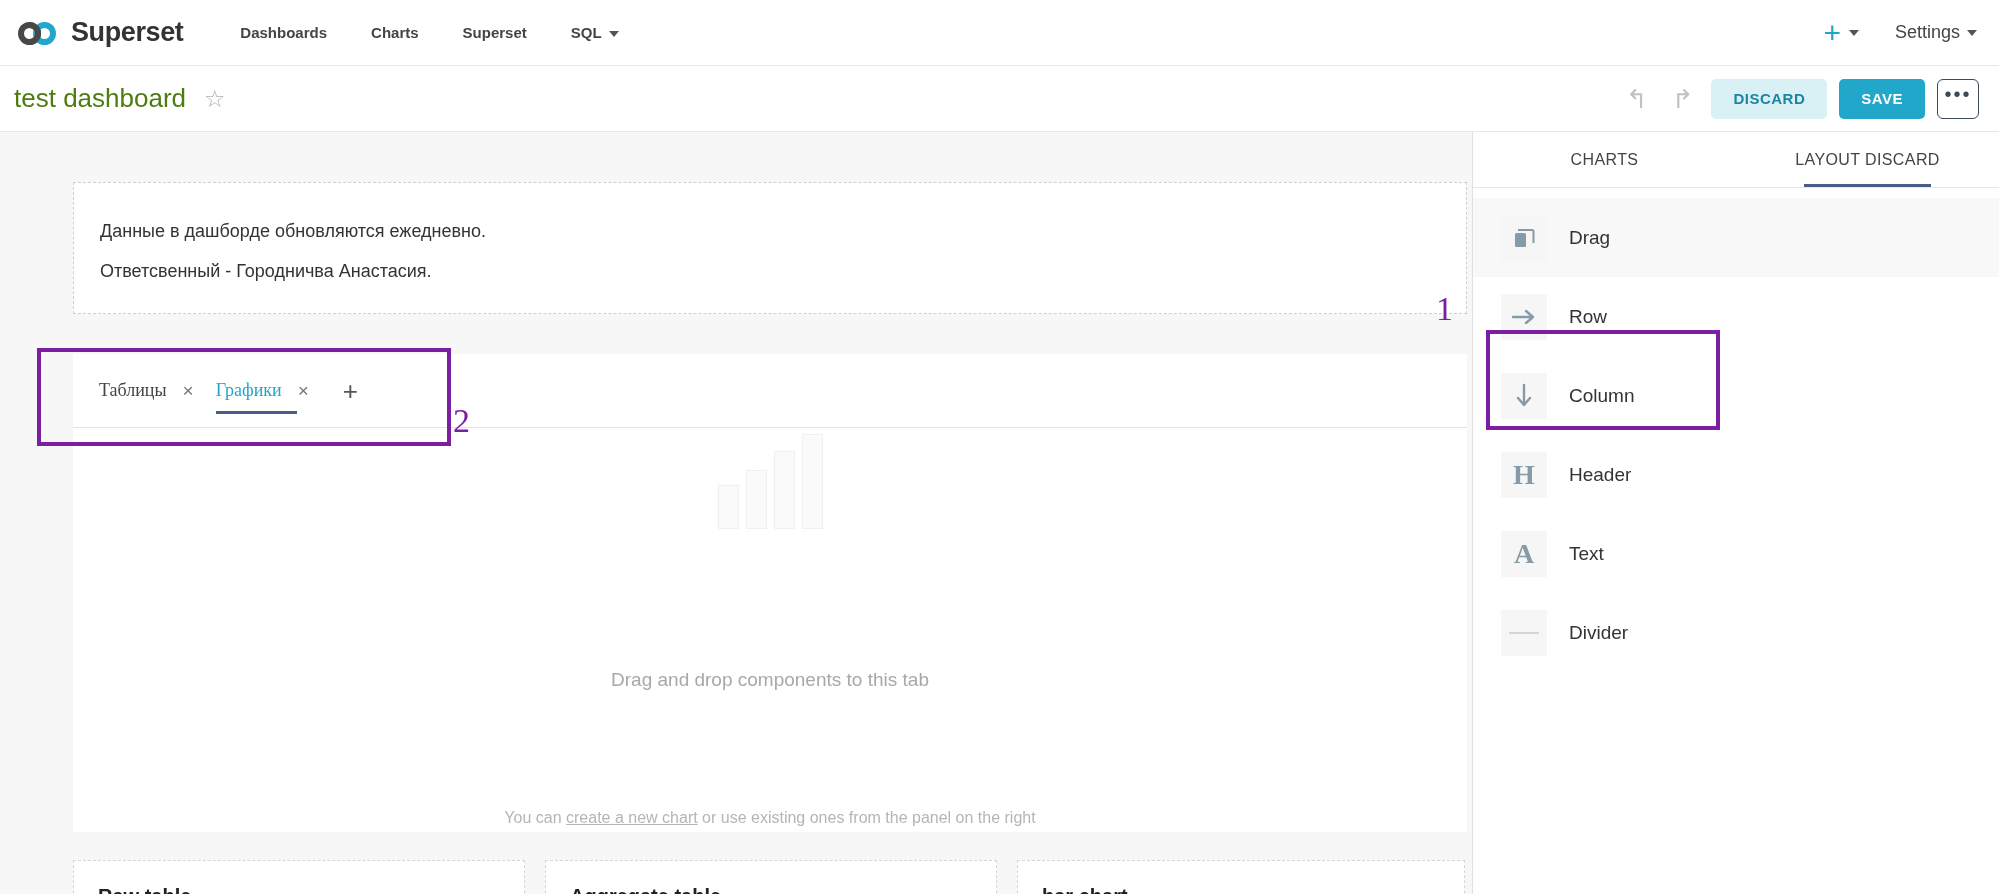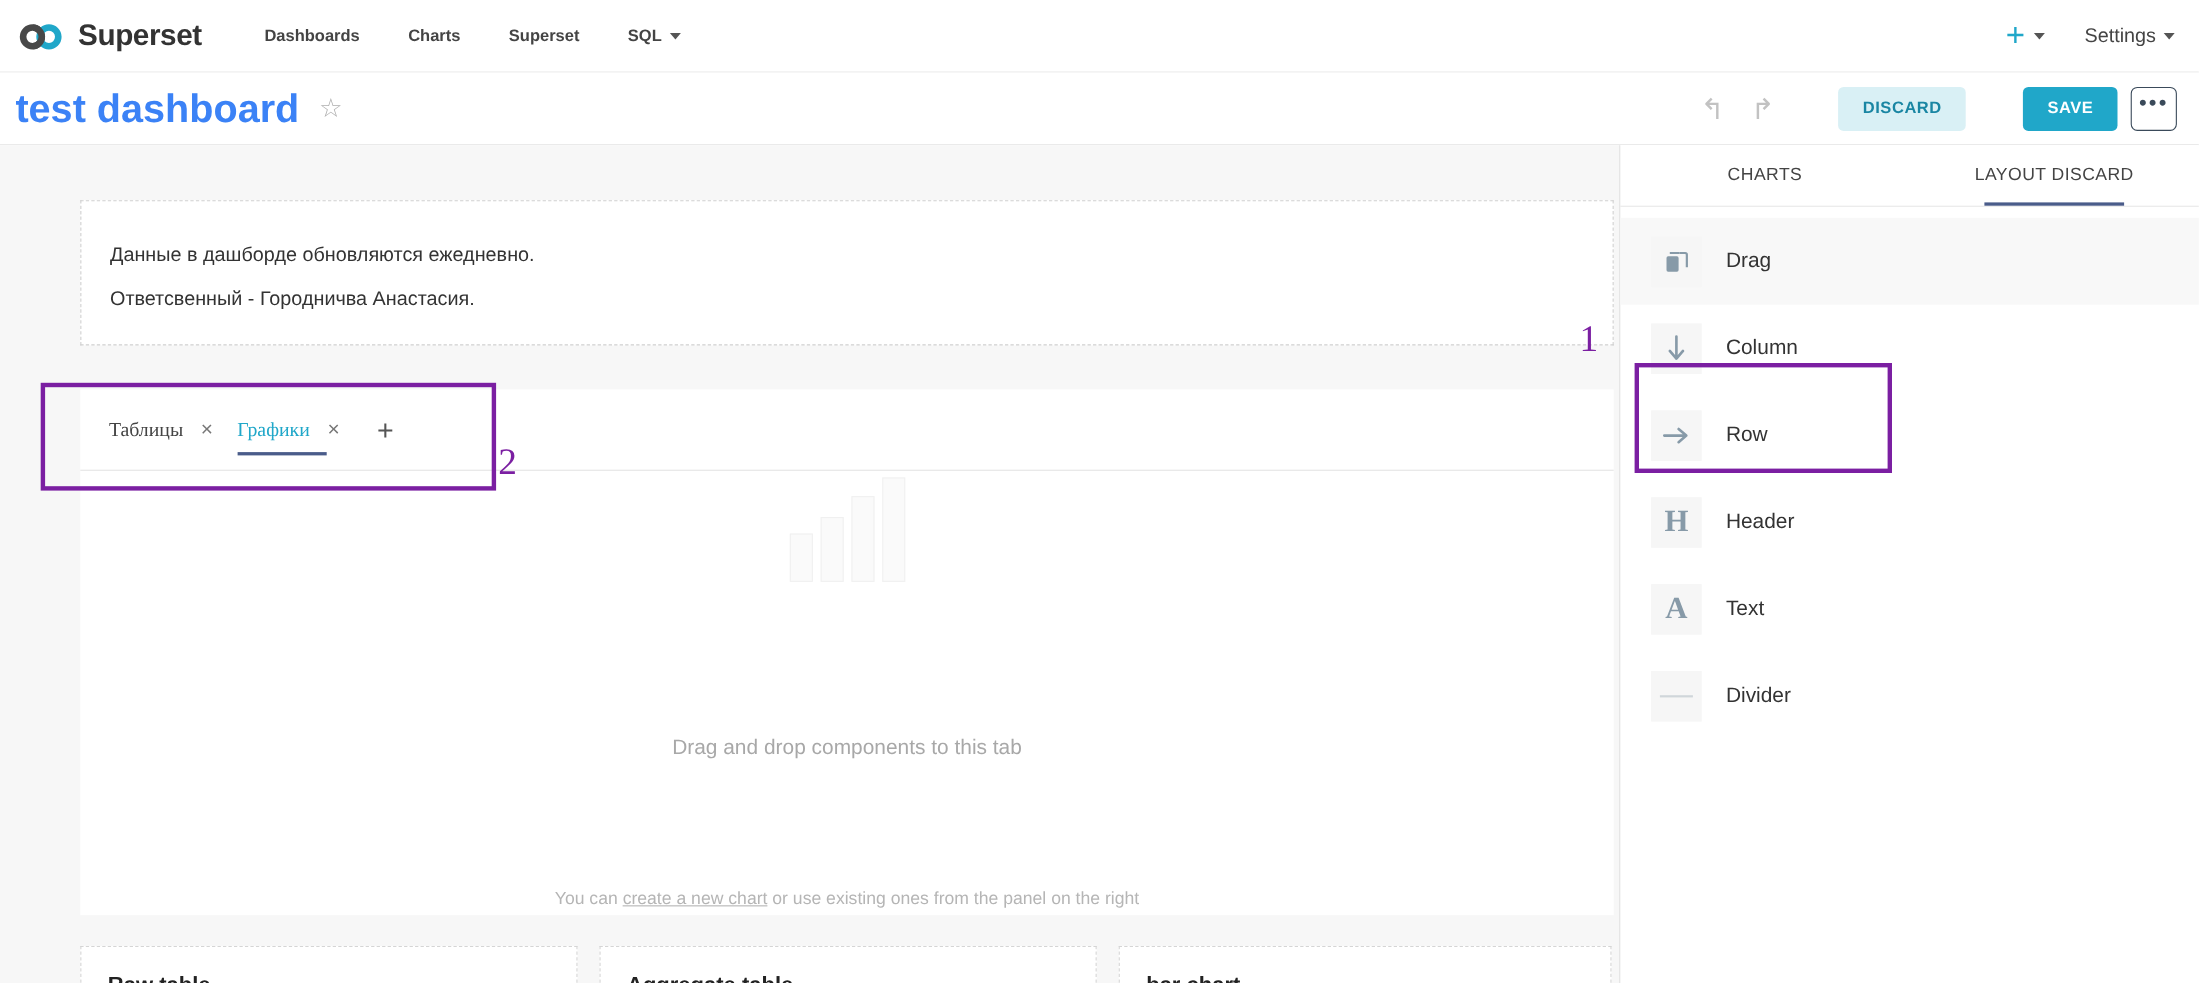--- a/index.html
+++ b/index.html
@@ -52,30 +52,30 @@
   .plus-wrap { display:flex; align-items:center; margin-right:36px; cursor:pointer;}
   .plus-wrap .caret-down { border-top-color:#555; margin-left:8px;}
   .settings-item { font-size:18px; color:#444; display:flex;align-items:center; cursor:pointer;}
 
   
   .dash-header {
     position:absolute; top:66px; left:0; width:1999px; height:66px;
     background:#fff; border-bottom:1px solid #e8e8e8;
     display:flex; align-items:center;
   }
-  .dash-title { font-size:36px; font-weight:bold; color:#3b82f6; margin-left:14px; }
+  .dash-title { font-size:26px; font-weight:normal; color:#4d7c0f; margin-left:14px; }
   .star-icon { margin-left:18px; font-size:24px; color:#b0b0b0; cursor:pointer; line-height:1;}
   .dash-actions { margin-left:auto; display:flex; align-items:center; margin-right:20px; gap:12px;}
   .undo-icon, .redo-icon {
     font-size:26px; color:#c2c2c2; cursor:pointer; padding:0 6px; line-height:1;
   }
   .btn {
     border-radius:5px; font-size:15px; font-weight:bold; letter-spacing:.5px;
     padding: 0 22px; height:40px; display:flex;align-items:center;justify-content:center;
-    cursor:pointer; border:none;margin-left:40px;
+    cursor:pointer; border:none;
   }
   .btn-discard { background:#d9f0f5; color:#1a86a3; }
   .btn-save { background:#20a7c9; color:#fff; }
   .btn-more {
     width:42px; height:40px; border:1px solid #3a4a5a; border-radius:6px;
     color:#3a4a5a; font-size:20px; letter-spacing:2px; background:#fff;
     display:flex;align-items:center;justify-content:center;cursor:pointer;
     padding-bottom:8px;
   }
 
@@ -284,34 +284,34 @@
             <rect x="2" y="6" width="11" height="14" rx="1.5" fill="#879aa8"></rect>
             <path d="M14 3 h5 a1.5 1.5 0 0 1 1.5 1.5 V16" fill="none" stroke="#879aa8" stroke-width="2"></path>
             <path d="M5 3 h9" stroke="#879aa8" stroke-width="2" fill="none"></path>
           </svg>
         </span>
         <span class="pi-label">Drag</span>
       </div>
 
       <div class="panel-item">
         <span class="pi-icon">
+          <svg class="ic" width="26" height="22" viewBox="0 0 26 22">
+            <path d="M2 11 H21 M15 5 L22 11 L15 17" stroke="#879aa8" stroke-width="2.4" fill="none" stroke-linecap="round" stroke-linejoin="round"></path>
+          </svg>
+        </span>
+        <span class="pi-label">Row</span>
+      </div>
+
+      <div class="panel-item">
+        <span class="pi-icon">
           <svg class="ic" width="22" height="26" viewBox="0 0 22 26">
             <path d="M11 2 V21 M5 15 L11 22 L17 15" stroke="#879aa8" stroke-width="2.4" fill="none" stroke-linecap="round" stroke-linejoin="round"></path>
           </svg>
         </span>
         <span class="pi-label">Column</span>
-      </div>
-
-      <div class="panel-item">
-        <span class="pi-icon">
-          <svg class="ic" width="26" height="22" viewBox="0 0 26 22">
-            <path d="M2 11 H21 M15 5 L22 11 L15 17" stroke="#879aa8" stroke-width="2.4" fill="none" stroke-linecap="round" stroke-linejoin="round"></path>
-          </svg>
-        </span>
-        <span class="pi-label">Row</span>
       </div>
 
       <div class="panel-item">
         <span class="pi-icon">
           <span style="font-family:'Liberation Serif',serif;font-size:28px;color:#879aa8;font-weight:bold;line-height:1;">H</span>
         </span>
         <span class="pi-label">Header</span>
       </div>
 
       <div class="panel-item">

